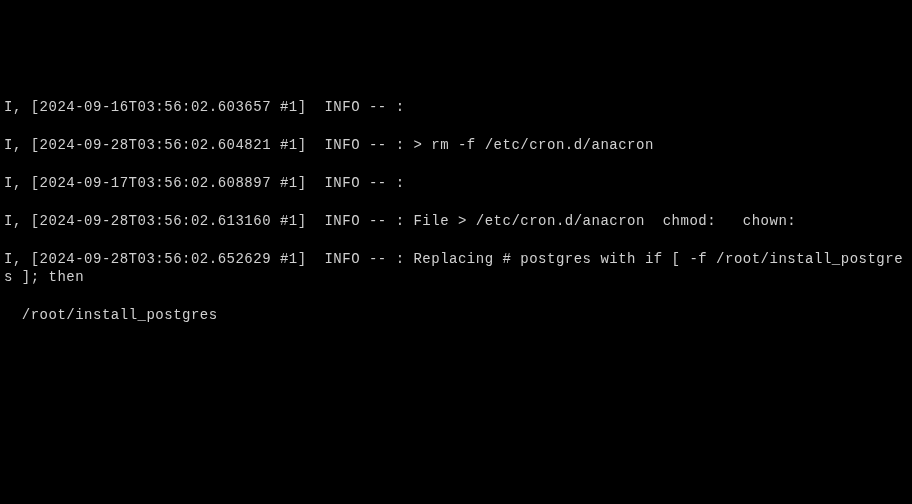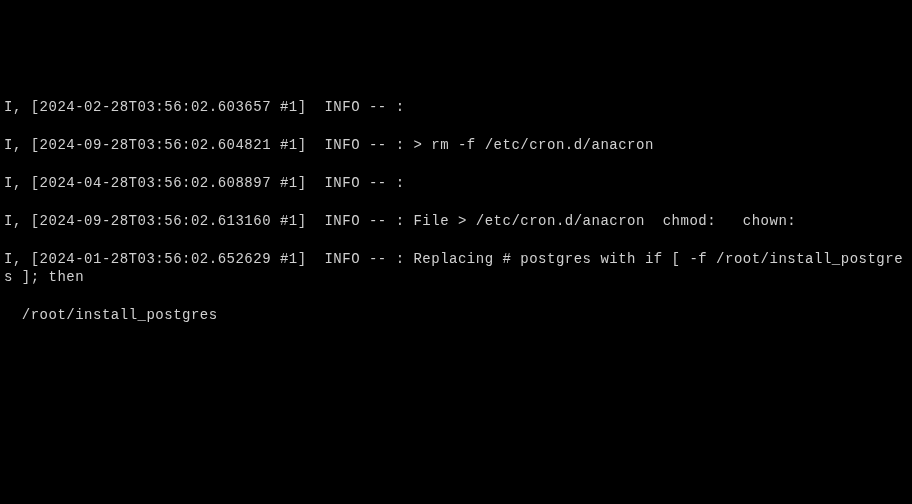--- a/index.html
+++ b/index.html
@@ -28,25 +28,25 @@
     .line {
       display: block;
     }
   </style>
 </head>
 <body>
 
 
 
 <div class="terminal">
-<span class="line">I, [2024-02-28T03:56:02.603657 #1]  INFO -- :</span>
+<span class="line">I, [2024-09-16T03:56:02.603657 #1]  INFO -- :</span>
 <span class="line">I, [2024-09-28T03:56:02.604821 #1]  INFO -- : &gt; rm -f /etc/cron.d/anacron</span>
-<span class="line">I, [2024-04-28T03:56:02.608897 #1]  INFO -- :</span>
+<span class="line">I, [2024-09-17T03:56:02.608897 #1]  INFO -- :</span>
 <span class="line">I, [2024-09-28T03:56:02.613160 #1]  INFO -- : File &gt; /etc/cron.d/anacron  chmod:   chown:</span>
-<span class="line">I, [2024-01-28T03:56:02.652629 #1]  INFO -- : Replacing # postgres with if [ -f /root/install_postgres ]; then</span>
+<span class="line">I, [2024-09-28T03:56:02.652629 #1]  INFO -- : Replacing # postgres with if [ -f /root/install_postgres ]; then</span>
 <span class="line">  /root/install_postgres</span>
 
 
 
 
 
 
 </div>
 
 

